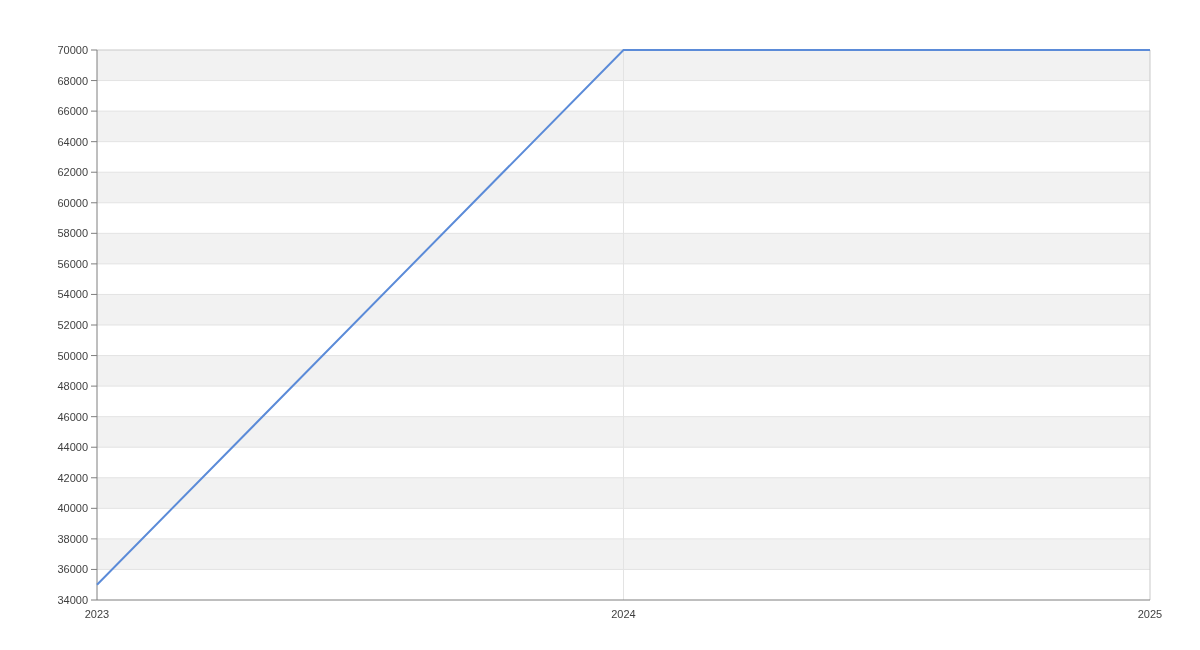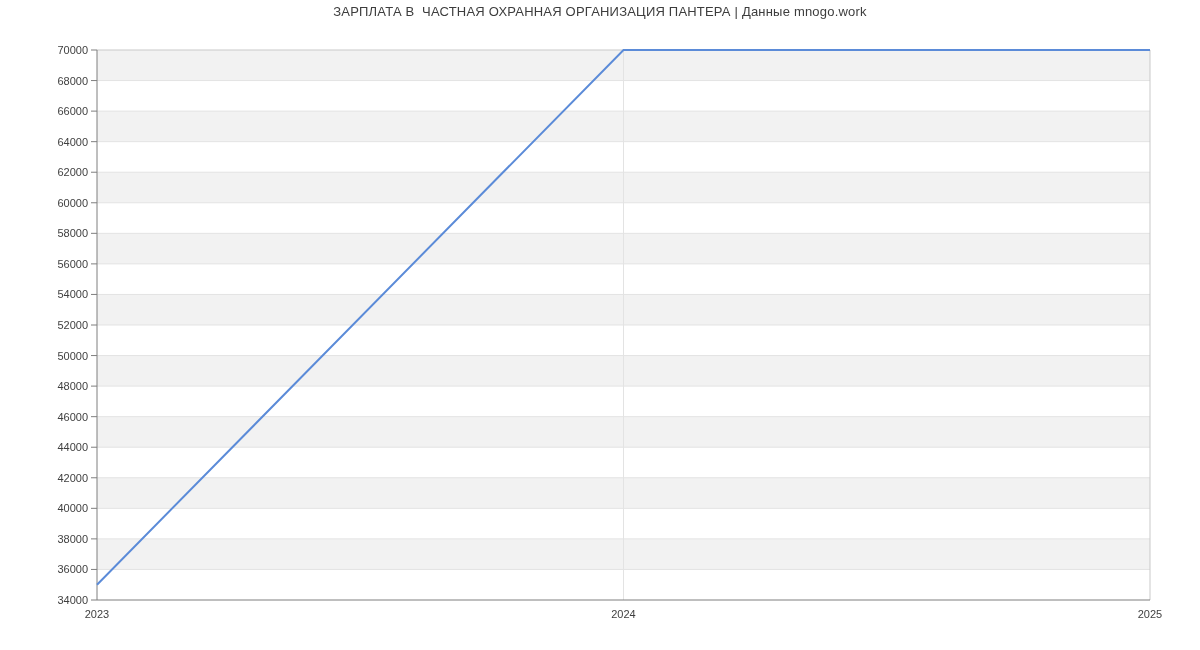--- a/index.html
+++ b/index.html
@@ -28,21 +28,20 @@
     left: 0;
   }
   .chart-svg text {
     font-family: "Liberation Sans", sans-serif;
   }
 </style>
 </head>
 <body>
 
 <div class="page">
-  <div class="chart-title">ЗАРПЛАТА В  ЧАСТНАЯ ОХРАННАЯ ОРГАНИЗАЦИЯ ПАНТЕРА | Данные mnogo.work</div>
   <svg class="chart-svg" width="1200" height="650" viewBox="0 0 1200 650">
       <rect x="97" y="538.8888888888889" width="1053" height="30.555555555555543" fill="#f2f2f2"></rect>
       <rect x="97" y="477.77777777777777" width="1053" height="30.555555555555543" fill="#f2f2f2"></rect>
       <rect x="97" y="416.66666666666663" width="1053" height="30.5555555555556" fill="#f2f2f2"></rect>
       <rect x="97" y="355.55555555555554" width="1053" height="30.555555555555543" fill="#f2f2f2"></rect>
       <rect x="97" y="294.44444444444446" width="1053" height="30.555555555555543" fill="#f2f2f2"></rect>
       <rect x="97" y="233.33333333333331" width="1053" height="30.5555555555556" fill="#f2f2f2"></rect>
       <rect x="97" y="172.22222222222223" width="1053" height="30.555555555555543" fill="#f2f2f2"></rect>
       <rect x="97" y="111.11111111111109" width="1053" height="30.5555555555556" fill="#f2f2f2"></rect>
       <rect x="97" y="50" width="1053" height="30.555555555555543" fill="#f2f2f2"></rect>

